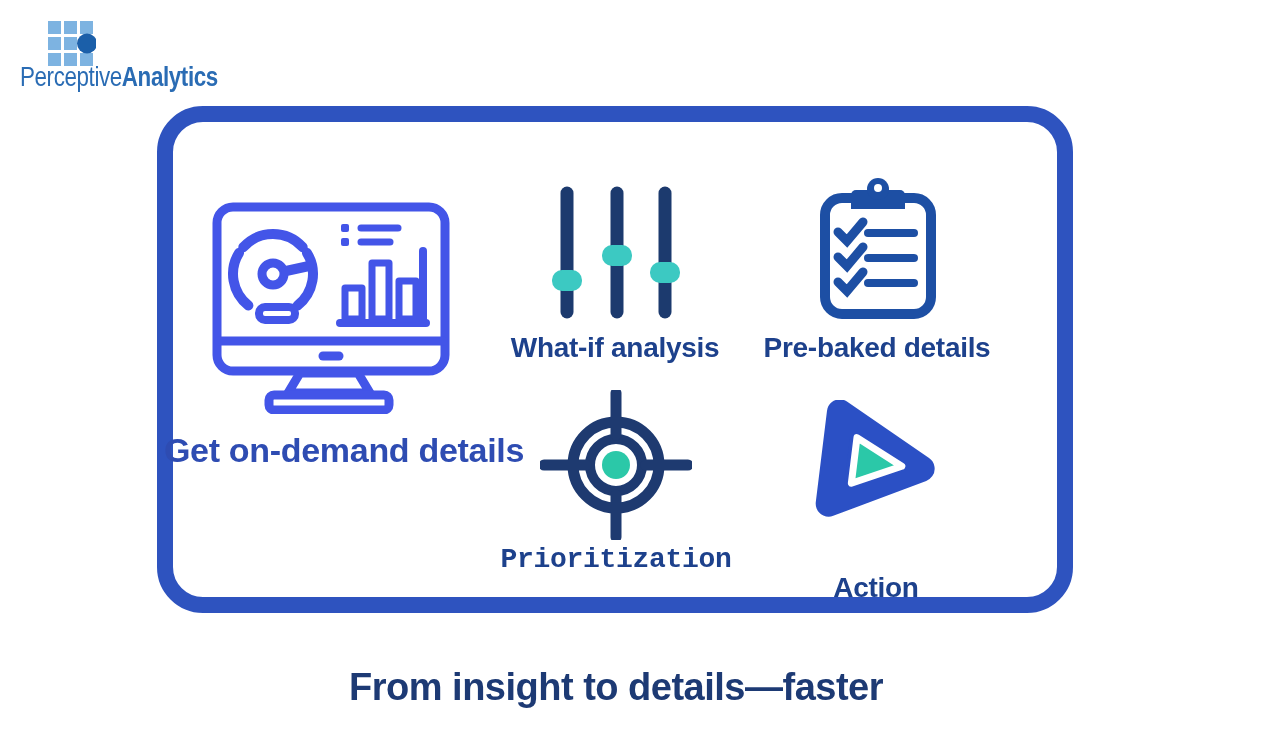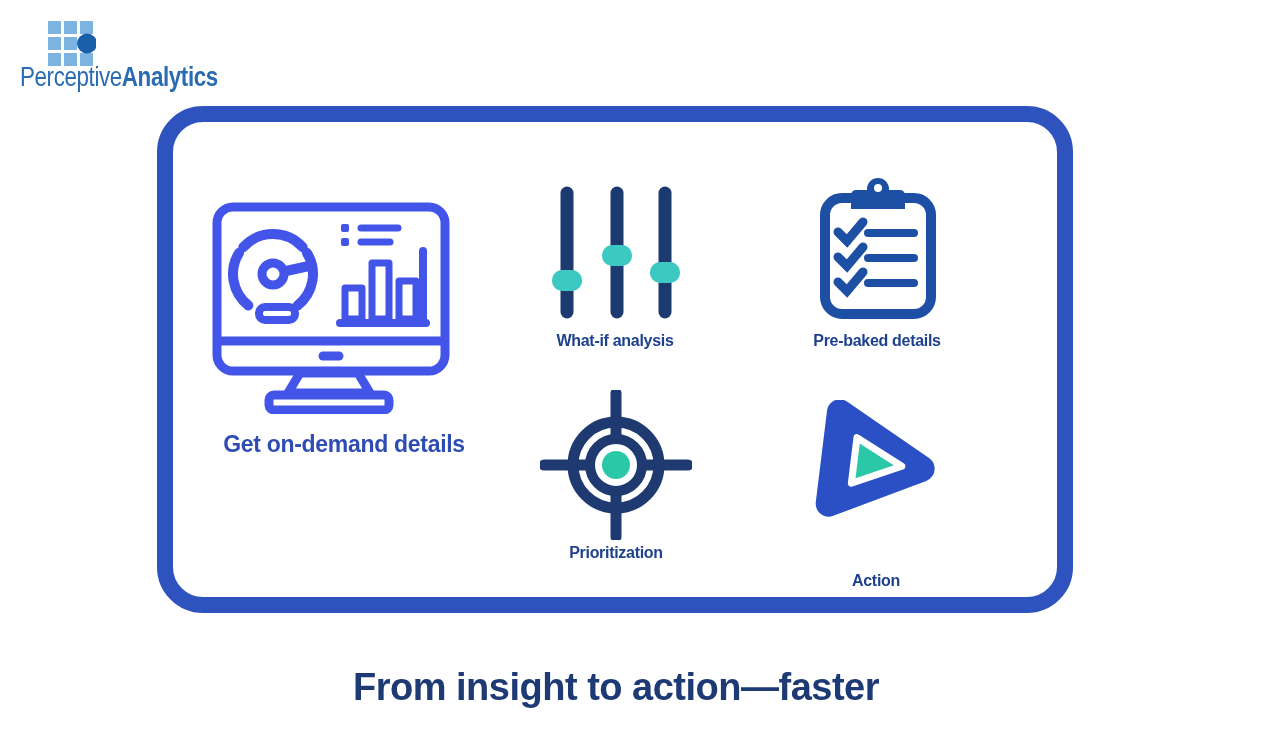--- a/index.html
+++ b/index.html
@@ -27,27 +27,27 @@
   
   .icon{position:absolute;}
   .icon-monitor{left:212px;top:202px;width:238px;height:212px;}
   .icon-sliders{left:541px;top:185px;width:150px;height:135px;}
   .icon-clipboard{left:818px;top:176px;width:120px;height:145px;}
   .icon-target{left:540px;top:390px;width:152px;height:150px;}
   .icon-play{left:812px;top:400px;width:130px;height:130px;}
   
   .feature-label{
     position:absolute;transform:translateX(-50%);
-    font-weight:700;font-size:16px;letter-spacing:-0.3px;
+    font-weight:700;font-size:28px;letter-spacing:-0.3px;
     color:#1d418c;white-space:nowrap;
   }
-  .label-on-demand{left:344px;top:431px;font-size:23px;color:#2e4cb2;}
+  .label-on-demand{left:344px;top:431px;font-size:34px;color:#2e4cb2;}
   .label-what-if{left:615px;top:332px;}
   .label-pre-baked{left:877px;top:332px;}
-  .label-prioritization{left:616px;top:544px;}
+  .label-prioritization{left:616px;top:544px;font-family:Liberation Mono, monospace;}
   .label-action{left:876px;top:544px;margin-top:28px;}
   
   .tagline{
     position:absolute;left:616px;top:666px;transform:translateX(-50%);
     font-size:38px;font-weight:600;letter-spacing:-0.5px;
     color:#1d3a74;white-space:nowrap;
   }
 </style>
 </head>
 <body>
@@ -144,13 +144,13 @@
 <div class="feature-label label-prioritization">Prioritization</div>
 
 <svg class="icon icon-play" viewBox="0 0 130 130">
   <g transform="rotate(7 63 63)">
     <path d="M22 17 L110 63 L22 109 Z" fill="#2b50c5" stroke="#2b50c5" stroke-width="26" stroke-linejoin="round"></path>
     <path d="M42 40 L90 63 L42 86 Z" fill="#2bc8a8" stroke="#ffffff" stroke-width="7" stroke-linejoin="round"></path>
   </g>
 </svg>
 <div class="feature-label label-action">Action</div>
 
-<div class="tagline">From insight to action—faster</div>
+<div class="tagline">From insight to details—faster</div>
 
 </body></html>

